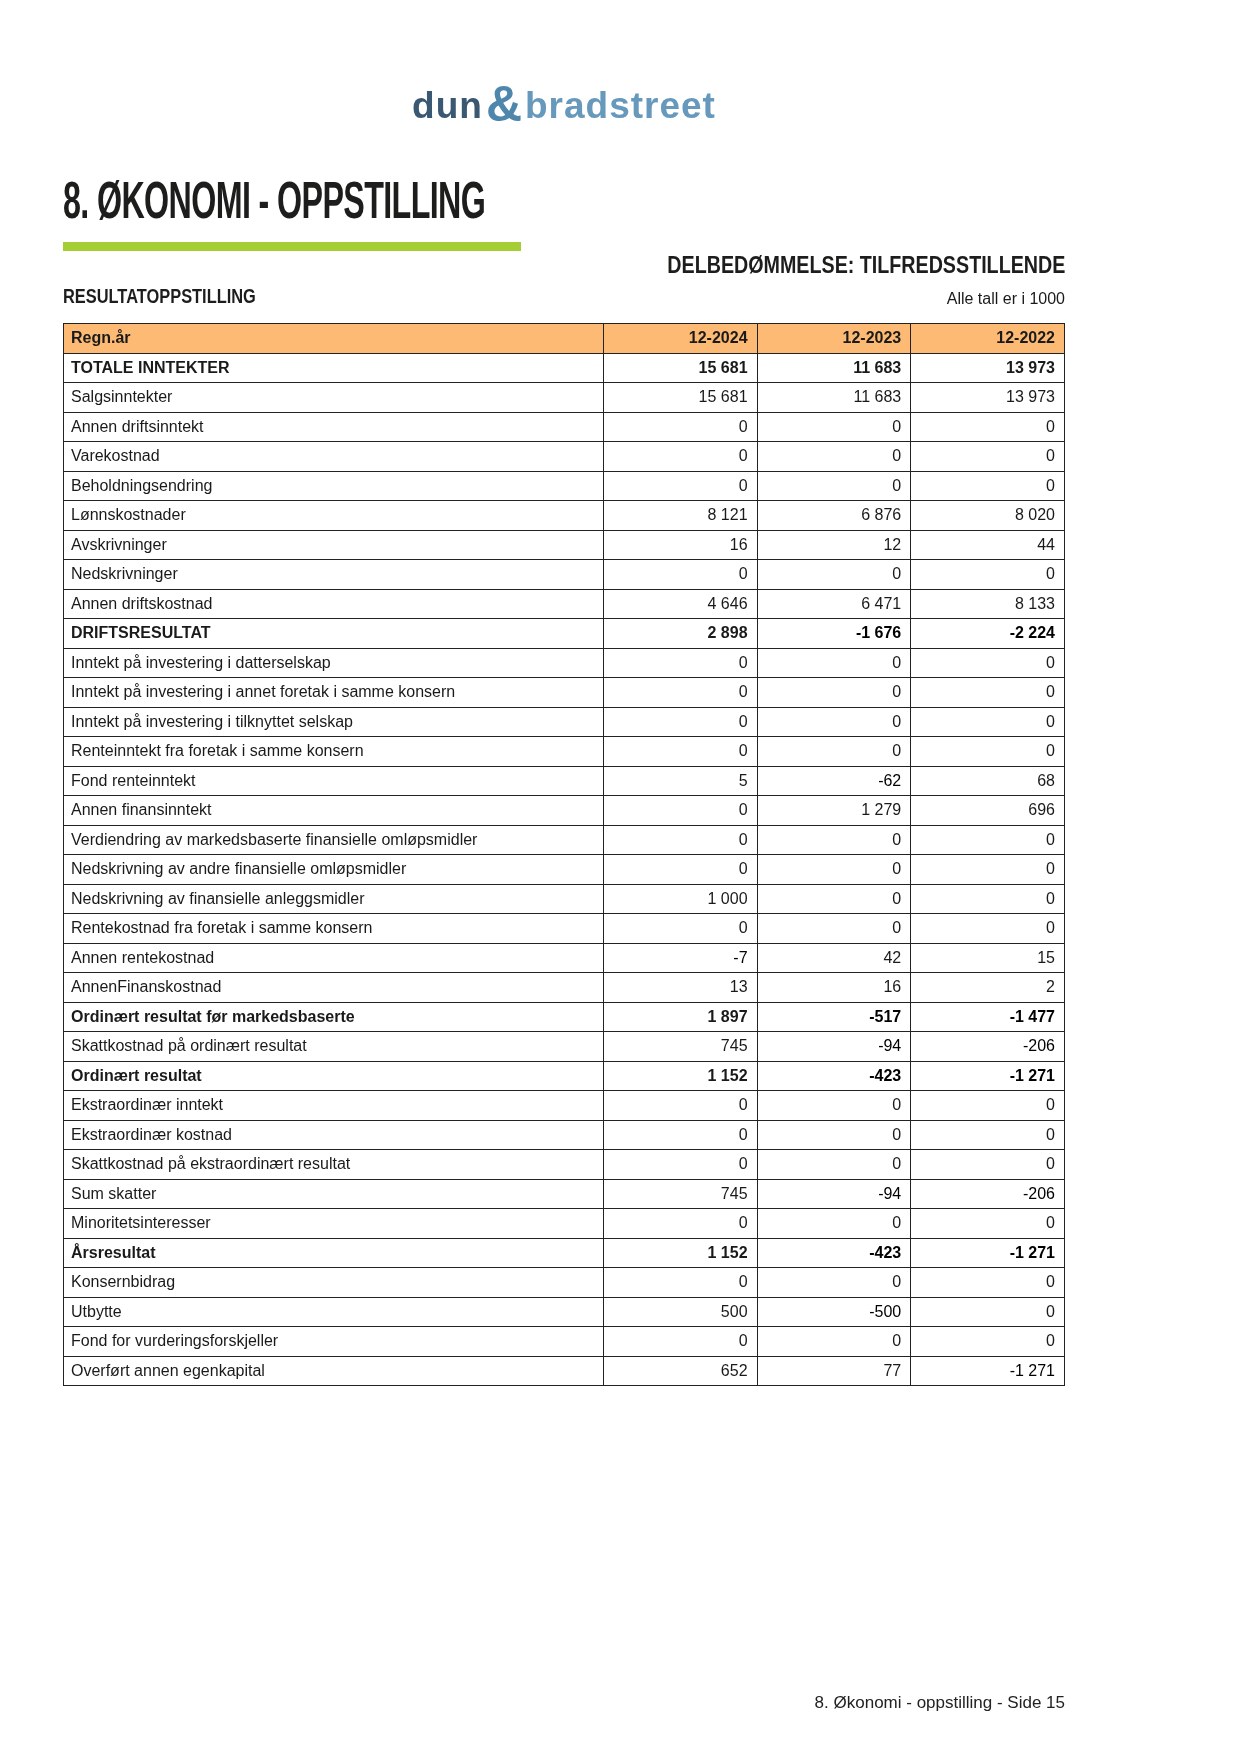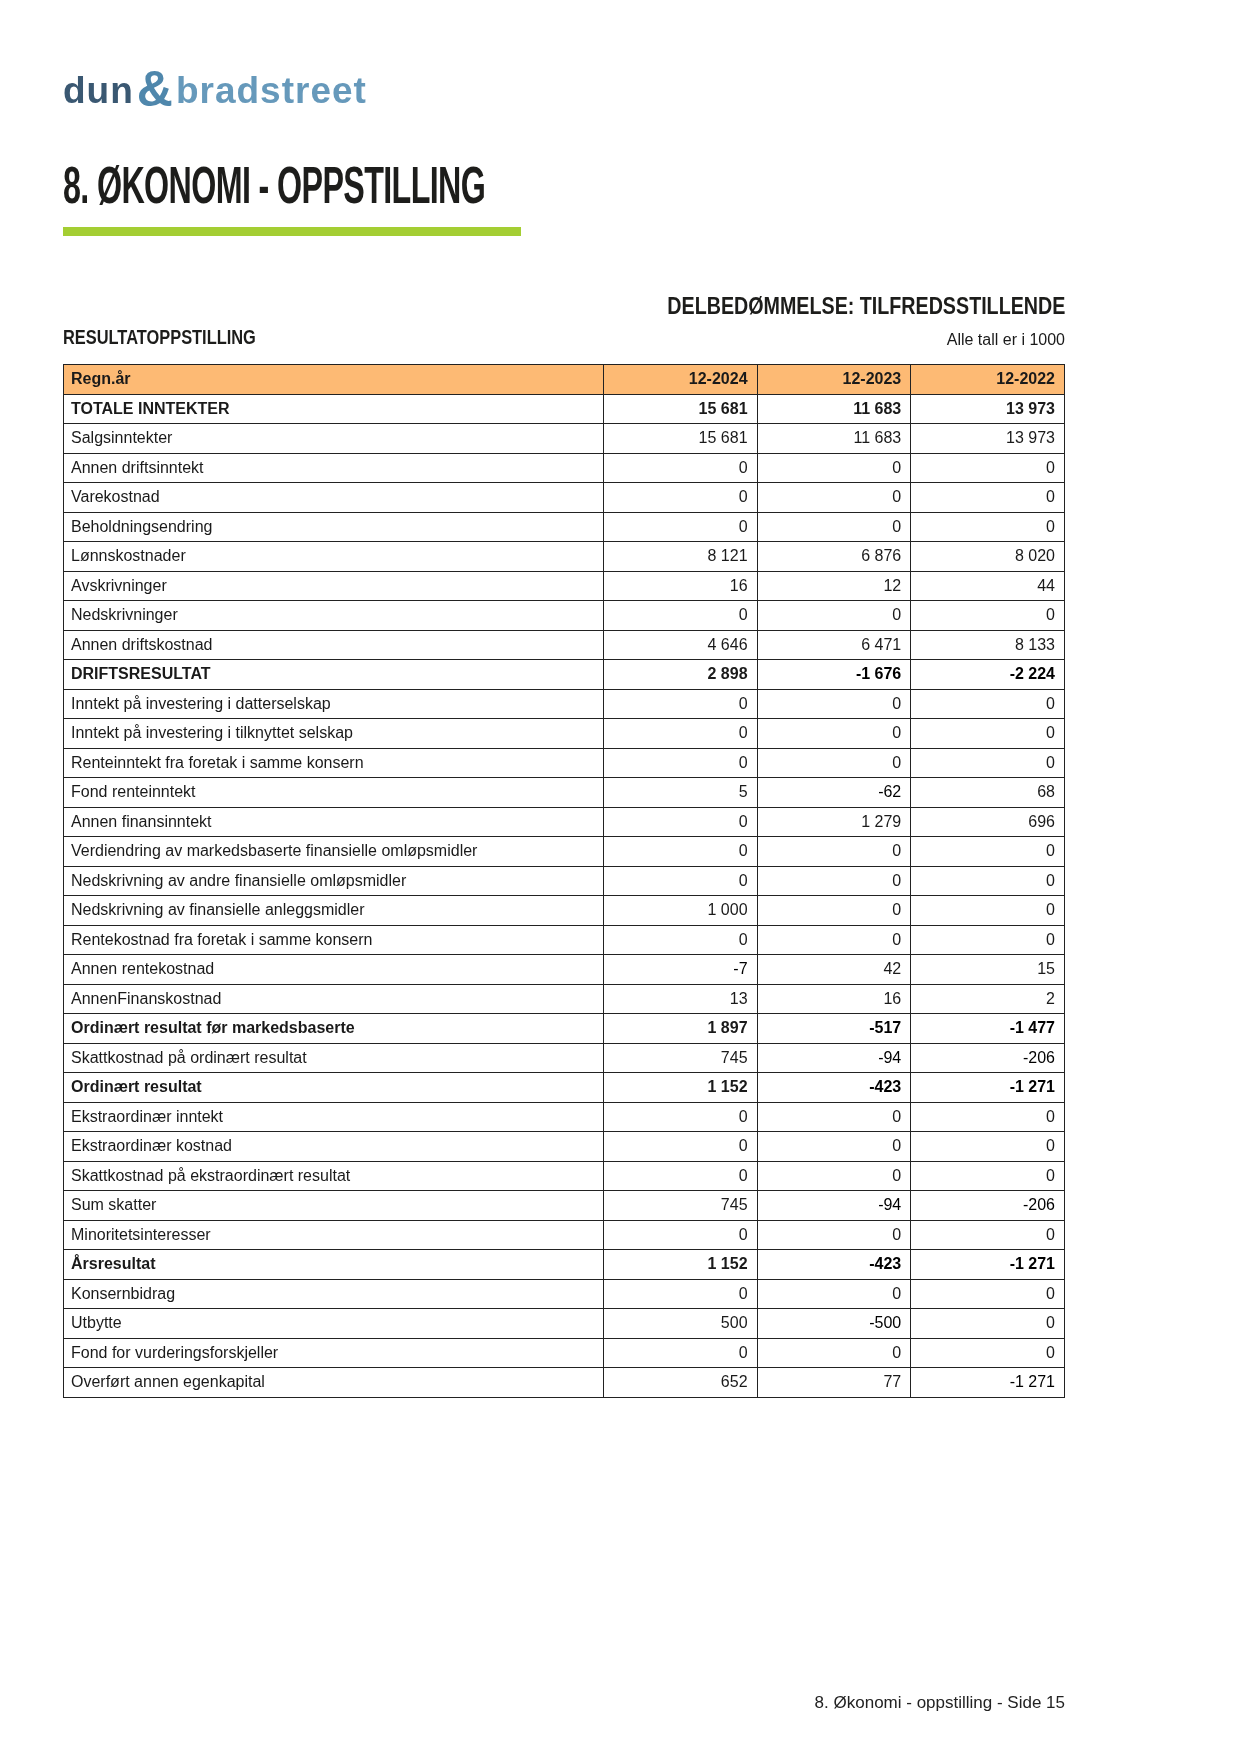--- a/index.html
+++ b/index.html
@@ -7,38 +7,38 @@
   body {
     width:1241px; height:1754px;
     font-family:"Liberation Sans", sans-serif;
     color:#1a1a1a;
     position:relative;
   }
   .page { position:relative; width:1241px; height:1754px; overflow:hidden; }
   .content { margin-left:63px; width:1002px; }
 
   
-  .logo-row { padding-top:57px; display:flex; justify-content:flex-start; align-items:baseline; }
+  .logo-row { padding-top:72px; display:flex; justify-content:center; align-items:baseline; }
   .logo { display:flex; align-items:baseline; white-space:nowrap; }
   .logo .dun { font-size:37px; font-weight:600; color:#3a5872; letter-spacing:1px; }
   .logo .amp { font-size:50px; font-weight:600; color:#4f87ac; margin:0 3px; position:relative; top:3px; }
   .logo .brad { font-size:37px; font-weight:600; color:#6699bb; letter-spacing:1px; }
 
   
   .title {
     margin-top:44px;
     font-size:52px; font-weight:700; color:#1d1d1b;
     letter-spacing:-1px; line-height:1;
     transform:scaleX(0.62); transform-origin:left center;
     white-space:nowrap;
   }
   .green-bar { margin-top:16px; width:458px; height:9px; }
 
   
-  .assessment-row { margin-top:56px; display:flex; justify-content:flex-end; }
+  .assessment-row { display:flex; justify-content:flex-end; }
   .assessment {
     font-size:24px; font-weight:700; color:#1d1d1b; white-space:nowrap;
     transform:scaleX(0.82); transform-origin:right center;
   }
   .section-row { margin-top:6px; margin-bottom:15px; display:flex; justify-content:space-between; align-items:flex-end; }
   .section-heading {
     font-size:20px; font-weight:700; color:#1d1d1b; white-space:nowrap;
     transform:scaleX(0.82); transform-origin:left center;
   }
   .units-note { font-size:16px; color:#1a1a1a; }
@@ -162,20 +162,26 @@
             <td class="num neg">-1 676</td>
             <td class="num neg">-2 224</td>
           </tr>
           <tr>
             <td class="lbl">Inntekt på investering i datterselskap</td>
             <td class="num">0</td>
             <td class="num">0</td>
             <td class="num">0</td>
           </tr>
           <tr>
+            <td class="lbl">Inntekt på investering i annet foretak i samme konsern</td>
+            <td class="num">0</td>
+            <td class="num">0</td>
+            <td class="num">0</td>
+          </tr>
+          <tr>
             <td class="lbl">Inntekt på investering i tilknyttet selskap</td>
             <td class="num">0</td>
             <td class="num">0</td>
             <td class="num">0</td>
           </tr>
           <tr>
             <td class="lbl">Renteinntekt fra foretak i samme konsern</td>
             <td class="num">0</td>
             <td class="num">0</td>
             <td class="num">0</td>

